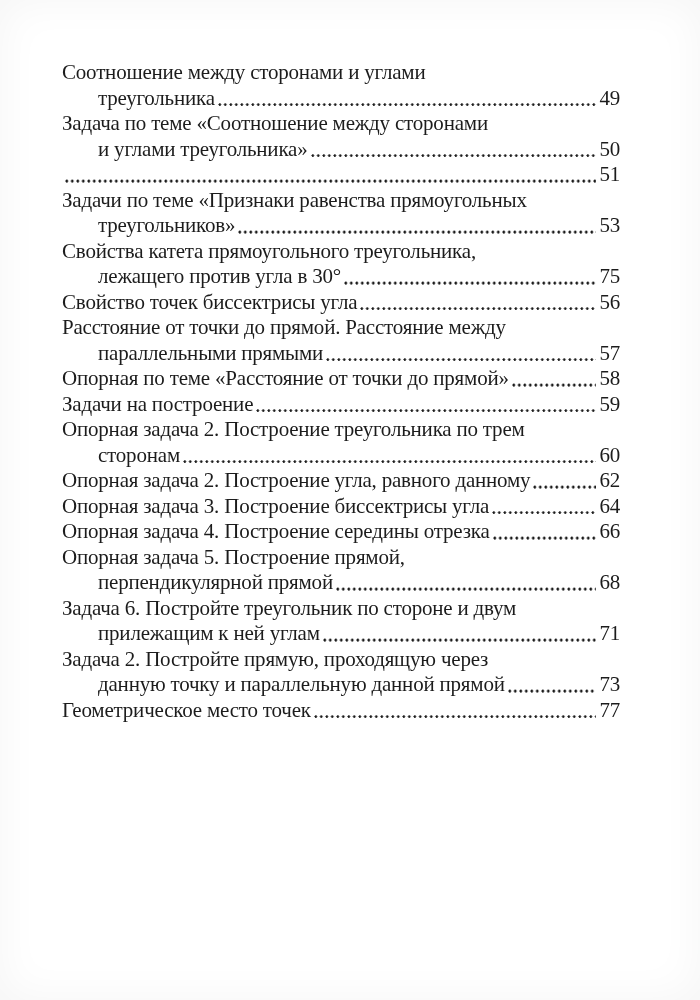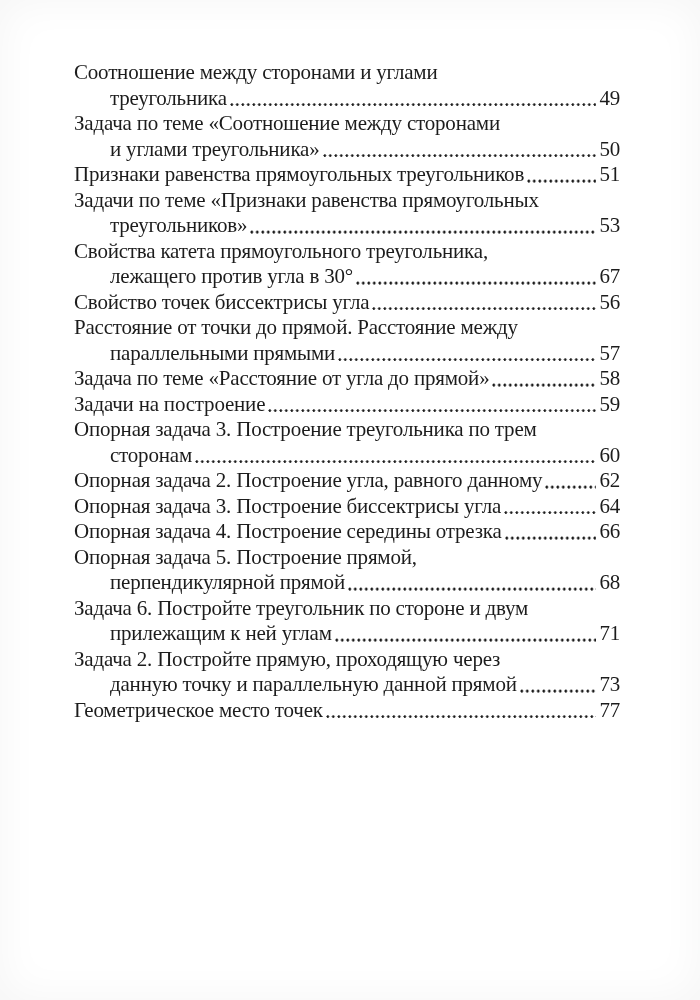--- a/index.html
+++ b/index.html
@@ -32,21 +32,20 @@
   }
   .line.indent {
     padding-left: 36px;
   }
   .line.leaderline {
     display: flex;
     align-items: flex-end;
   }
   .line .text {
     flex: 0 0 auto;
-    margin-left: 12px;
   }
   .leader {
     flex: 1 1 auto;
     align-self: flex-end;
     height: 3.5px;
     margin: 0 3px 5px 3px;
     background-image: radial-gradient(circle at 1.8px 1.8px, #1c1c1c 1.15px, rgba(0,0,0,0) 1.6px);
     background-size: 5.5px 3.5px;
     background-repeat: repeat-x;
     background-position: left bottom;
@@ -72,72 +71,71 @@
       <div class="entry">
         <div class="line"><span class="text">Задача по теме «Соотношение между сторонами</span></div>
         <div class="line indent leaderline">
           <span class="text">и углами треугольника»</span>
           <span class="leader"></span>
           <span class="pagenum">50</span>
         </div>
       </div>
       <div class="entry">
         <div class="line leaderline">
-          <span class="text">Признаки равенства прямоугольных треугольников</span>
           <span class="leader"></span>
           <span class="pagenum">51</span>
         </div>
       </div>
       <div class="entry">
         <div class="line"><span class="text">Задачи по теме «Признаки равенства прямоугольных</span></div>
         <div class="line indent leaderline">
           <span class="text">треугольников»</span>
           <span class="leader"></span>
           <span class="pagenum">53</span>
         </div>
       </div>
       <div class="entry">
         <div class="line"><span class="text">Свойства катета прямоугольного треугольника,</span></div>
         <div class="line indent leaderline">
           <span class="text">лежащего против угла в 30°</span>
           <span class="leader"></span>
-          <span class="pagenum">67</span>
+          <span class="pagenum">75</span>
         </div>
       </div>
       <div class="entry">
         <div class="line leaderline">
           <span class="text">Свойство точек биссектрисы угла</span>
           <span class="leader"></span>
           <span class="pagenum">56</span>
         </div>
       </div>
       <div class="entry">
         <div class="line"><span class="text">Расстояние от точки до прямой. Расстояние между</span></div>
         <div class="line indent leaderline">
           <span class="text">параллельными прямыми</span>
           <span class="leader"></span>
           <span class="pagenum">57</span>
         </div>
       </div>
       <div class="entry">
         <div class="line leaderline">
-          <span class="text">Задача по теме «Расстояние от угла до прямой»</span>
+          <span class="text">Опорная по теме «Расстояние от точки до прямой»</span>
           <span class="leader"></span>
           <span class="pagenum">58</span>
         </div>
       </div>
       <div class="entry">
         <div class="line leaderline">
           <span class="text">Задачи на построение</span>
           <span class="leader"></span>
           <span class="pagenum">59</span>
         </div>
       </div>
       <div class="entry">
-        <div class="line"><span class="text">Опорная задача 3. Построение треугольника по трем</span></div>
+        <div class="line"><span class="text">Опорная задача 2. Построение треугольника по трем</span></div>
         <div class="line indent leaderline">
           <span class="text">сторонам</span>
           <span class="leader"></span>
           <span class="pagenum">60</span>
         </div>
       </div>
       <div class="entry">
         <div class="line leaderline">
           <span class="text">Опорная задача 2. Построение угла, равного данному</span>
           <span class="leader"></span>

